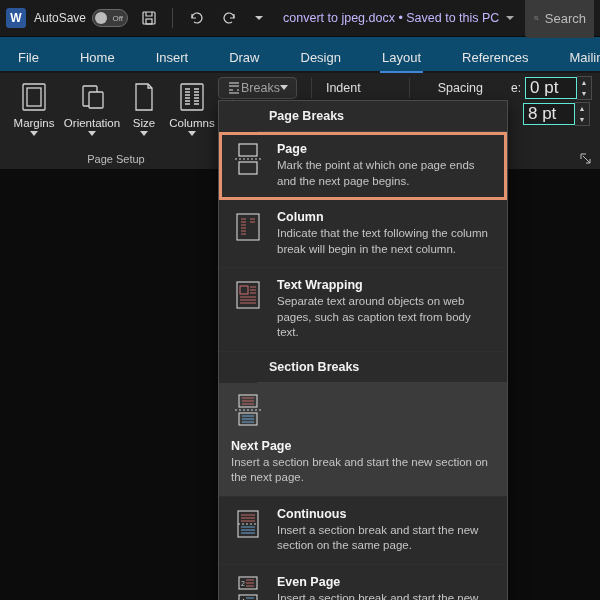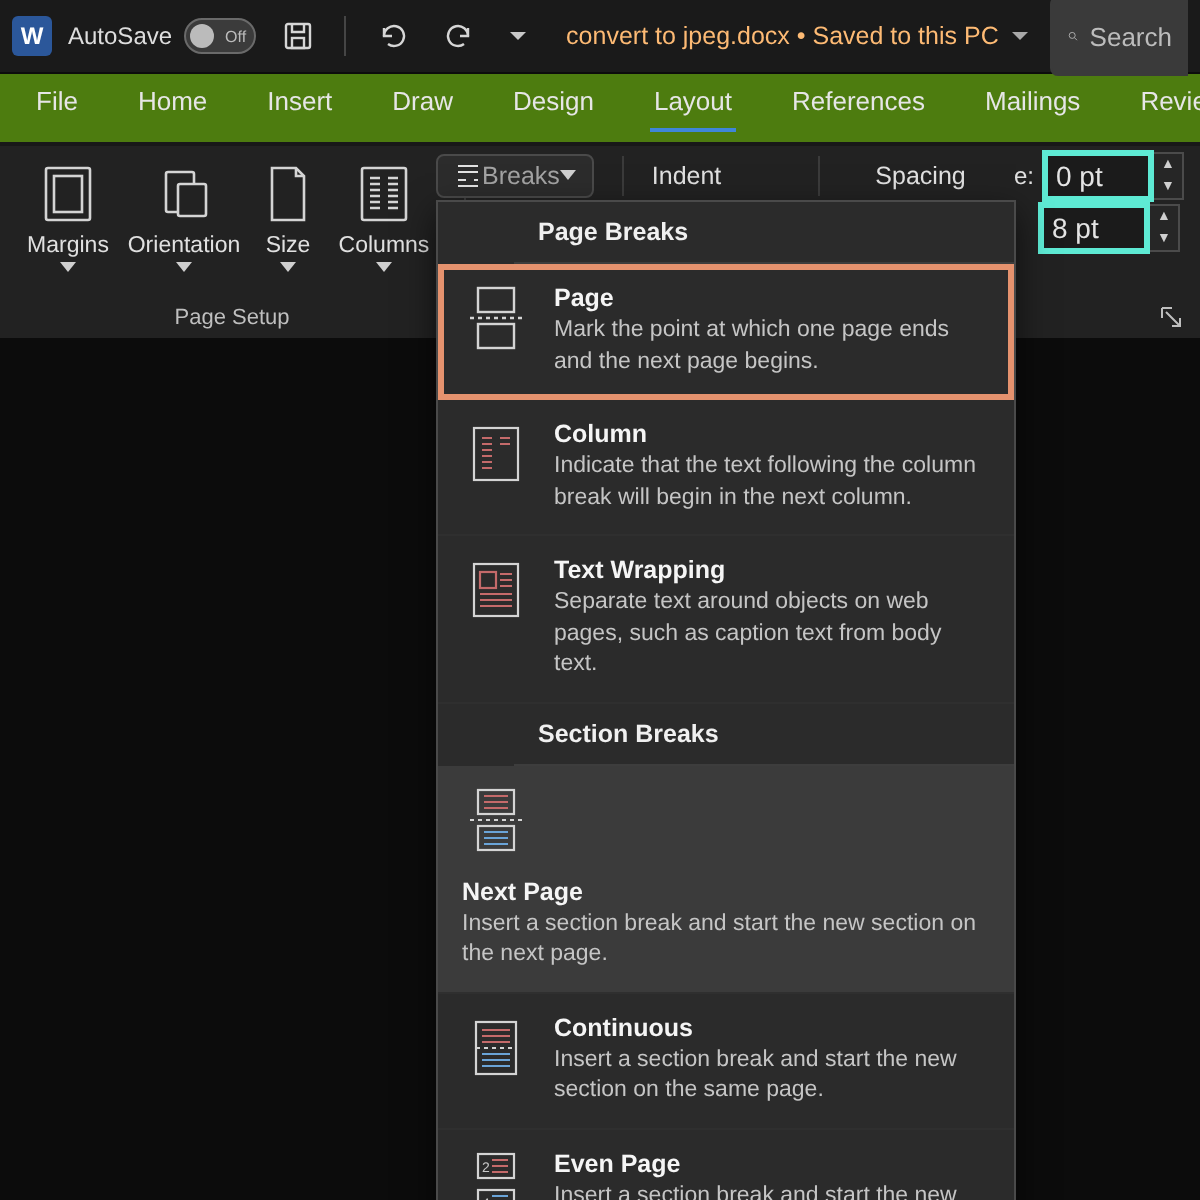--- a/index.html
+++ b/index.html
@@ -64,31 +64,31 @@
     background: #3a3a3a;
     border-left: 1px solid #3a3a3a;
     height: 40px;
     display: flex; align-items: center;
     padding: 0 8px 0 8px; gap: 6px;
     color: #bcbcbc;
     width: 52px;
     border-radius: 4px 0 0 4px;
     overflow: hidden;
   }
-  .doc-title { display:flex; align-items:center; gap:6px; font-size:12.5px; color:#fdba74; margin-left:8px; }
+  .doc-title { display:flex; align-items:center; gap:6px; font-size:12.5px; color:#c4b5fd; margin-left:8px; }
   .doc-chev { color:#a8a8a8; }
 
   
   .tabs {
     display: flex;
     height: 34px;
-    align-items: flex-start;
-    background: #4d7c0f;
+    align-items: flex-end;
+    background: #0c4a6e;
     padding: 0 6px;
-    gap: 6px;
+    gap: 17px;
     border-bottom: 2px solid #181818;
   }
   .tab {
     padding: 6px 12px;
     font-size: 13px;
     color: #e6e6e6;
     position: relative;
   }
   .tab.active::after {
     content: "";
@@ -149,23 +149,23 @@
     position:absolute; right:8px;
     display:flex; flex-direction:column; gap:4px;
     top:4px;
   }
   .spin {
     display:flex; align-items:center;
     height:22px;
   }
   .spin-label { font-size:12px; color:#e0e0e0; margin-right:4px; }
   .spin-val {
-    background:#1b1b1b; border:3px solid #5eead4;
+    background:#1b1b1b; border:1px solid #5eead4;
     width:42px; height:20px;
-    font-size:14px; color:#e4e4e4;
+    font-size:17px; color:#e4e4e4;
     display:flex; align-items:center; padding:0 4px;
   }
   .spin-arrows {
     width:14px; height:22px;
     border:1px solid #4b4b4b; border-left:none;
     background:#262626;
     display:flex; flex-direction:column;
   }
   .spin-arrows div { flex:1; display:flex; align-items:center; justify-content:center; font-size:7px; color:#cfcfcf; }
   .dialog-launch {

